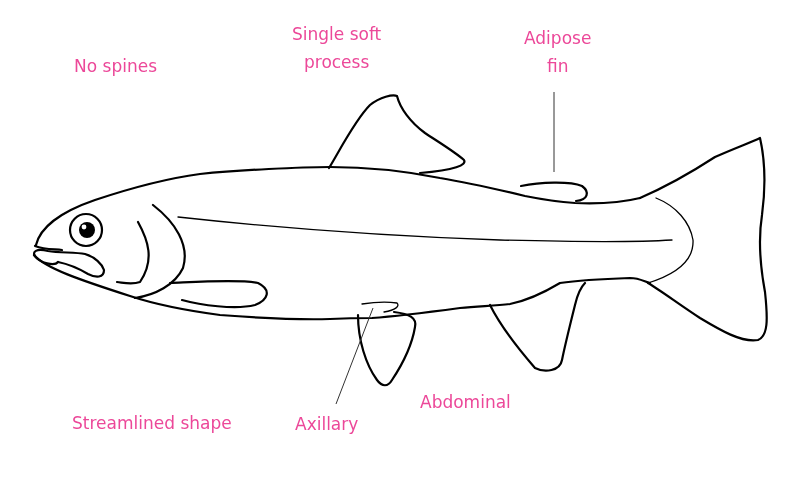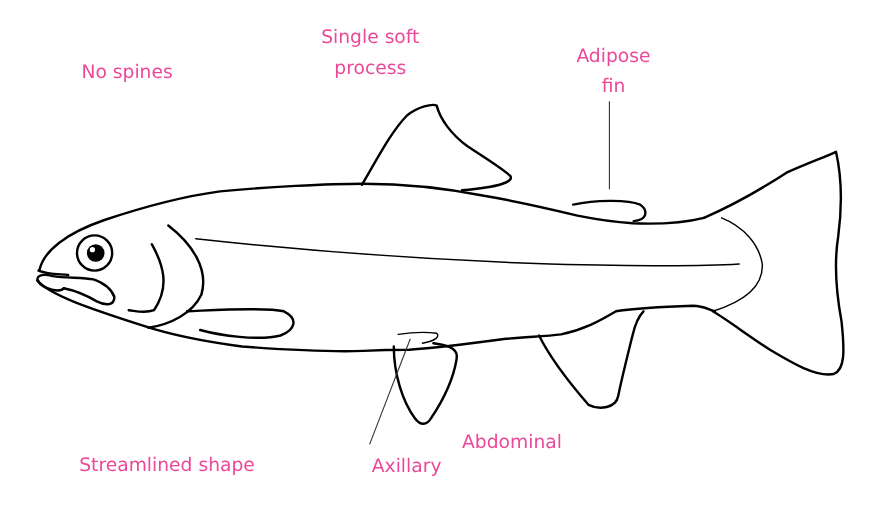--- a/index.html
+++ b/index.html
@@ -85,28 +85,28 @@
 
 <div class="label" style="left:74px; top:52px;">
   <span>No spines</span>
 </div>
 
 <div class="label" style="left:292px; top:20px;">
   <span>Single soft</span>
   <span>process</span>
 </div>
 
-<div class="label" style="left:524px; top:24px;margin-top:13px;">
+<div class="label" style="left:524px; top:24px;">
   <span>Adipose</span>
   <span>fin</span>
 </div>
 
 <div class="label" style="left:72px; top:409px;">
   <span>Streamlined shape</span>
 </div>
 
-<div class="label" style="left:295px; top:410px; text-align:left;margin-left:43px;">
+<div class="label" style="left:295px; top:410px; text-align:left;">
   <span>Axillary</span>
 </div>
 
 <div class="label" style="left:420px; top:388px; text-align:left;">
   <span>Abdominal</span>
 </div>
 
 </body></html>

